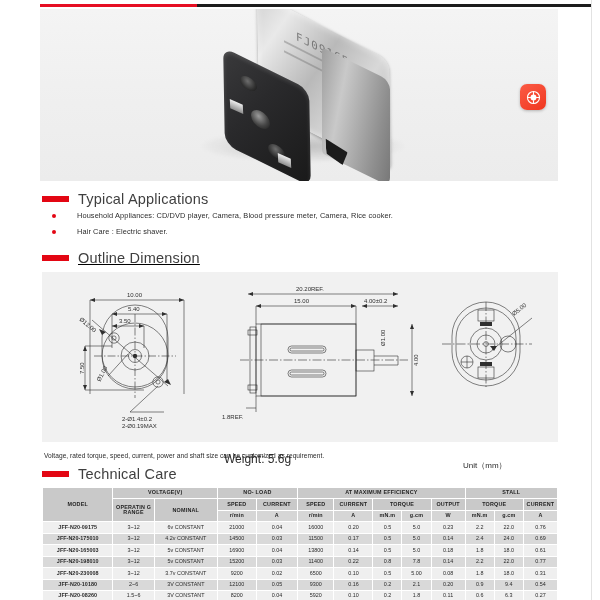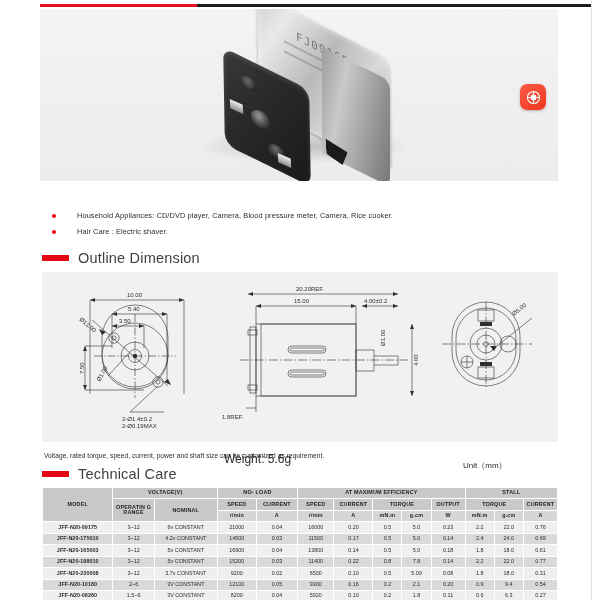--- a/index.html
+++ b/index.html
@@ -128,21 +128,21 @@
   .sec {
     position: absolute;
     display: flex; align-items: center; gap: 9px;
   }
   .sec .bar { width: 27px; height: 6px; background: #e30613; }
   .sec .txt {
     font-size: 14.5px; color: #3f3f3f; font-weight: 400;
     letter-spacing: .2px;
   }
   #sec-apps { left: 42px; top: 191px; }
-  #sec-dim  { left: 42px; top: 250px; }
+  #sec-dim  { left: 42px; top: 250px; text-decoration: underline; }
   #sec-tech { left: 42px; top: 466px; }
 
   
   .apps {
     position: absolute; left: 52px; top: 211px;
     width: 520px;
   }
   .apps li {
     list-style: none;
     font-size: 7.4px; color: #2c2c2c;
@@ -239,20 +239,24 @@
     </div>
     <div class="badge">
       <svg width="17" height="17" viewBox="0 0 24 24" aria-hidden="true">
         <circle cx="12" cy="12" r="8.5" fill="none" stroke="#ffffff" stroke-width="1.6"></circle>
         <circle cx="12" cy="12" r="4.2" fill="#ffffff"></circle>
         <path d="M12 3.5 L12 7.8 M20.5 12 L16.2 12 M12 20.5 L12 16.2 M3.5 12 L7.8 12" stroke="#ffffff" stroke-width="1.5" stroke-linecap="round"></path>
       </svg>
     </div>
   </div>
 
+  <div class="sec" id="sec-apps">
+    <span class="bar"></span>
+    <span class="txt">Typical Applications</span>
+  </div>
   <div class="apps">
     <ul>
       <li>Household Appliances: CD/DVD player, Camera, Blood pressure meter, Camera, Rice cooker.</li>
       <li>Hair Care : Electric shaver.</li>
     </ul>
   </div>
 
   <div class="sec" id="sec-dim">
     <span class="bar"></span>
     <span class="txt">Outline Dimension</span>

